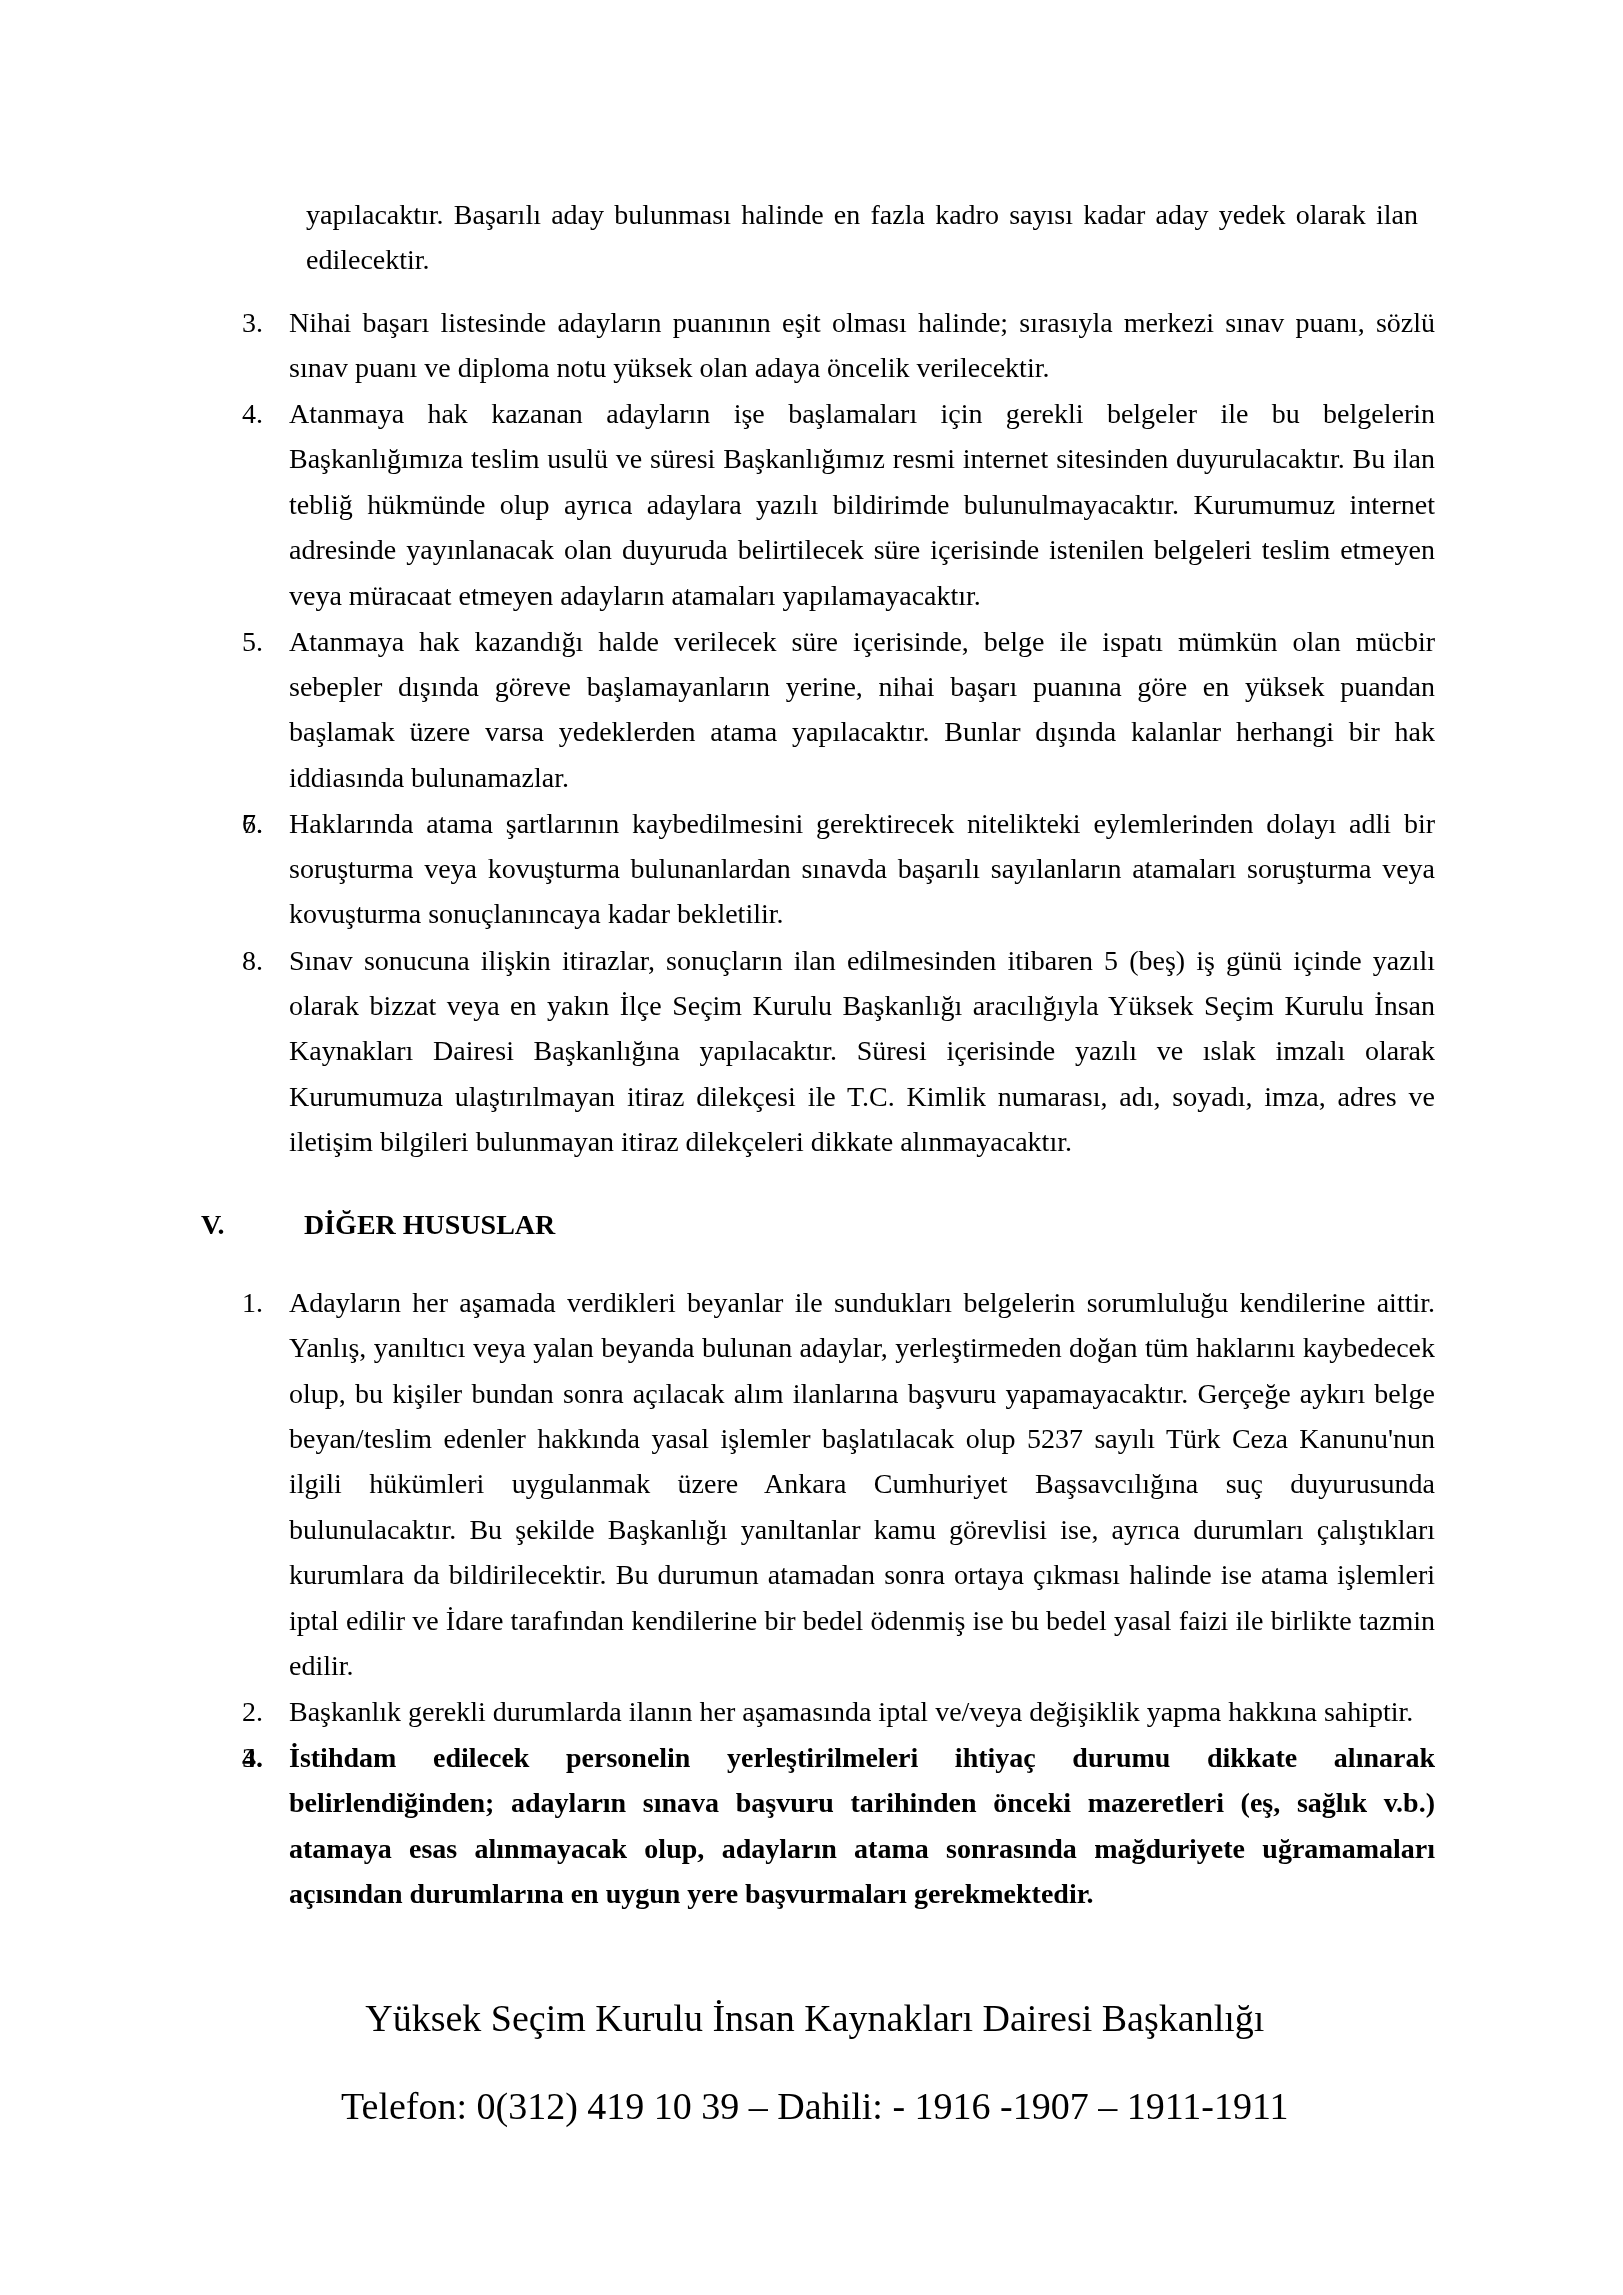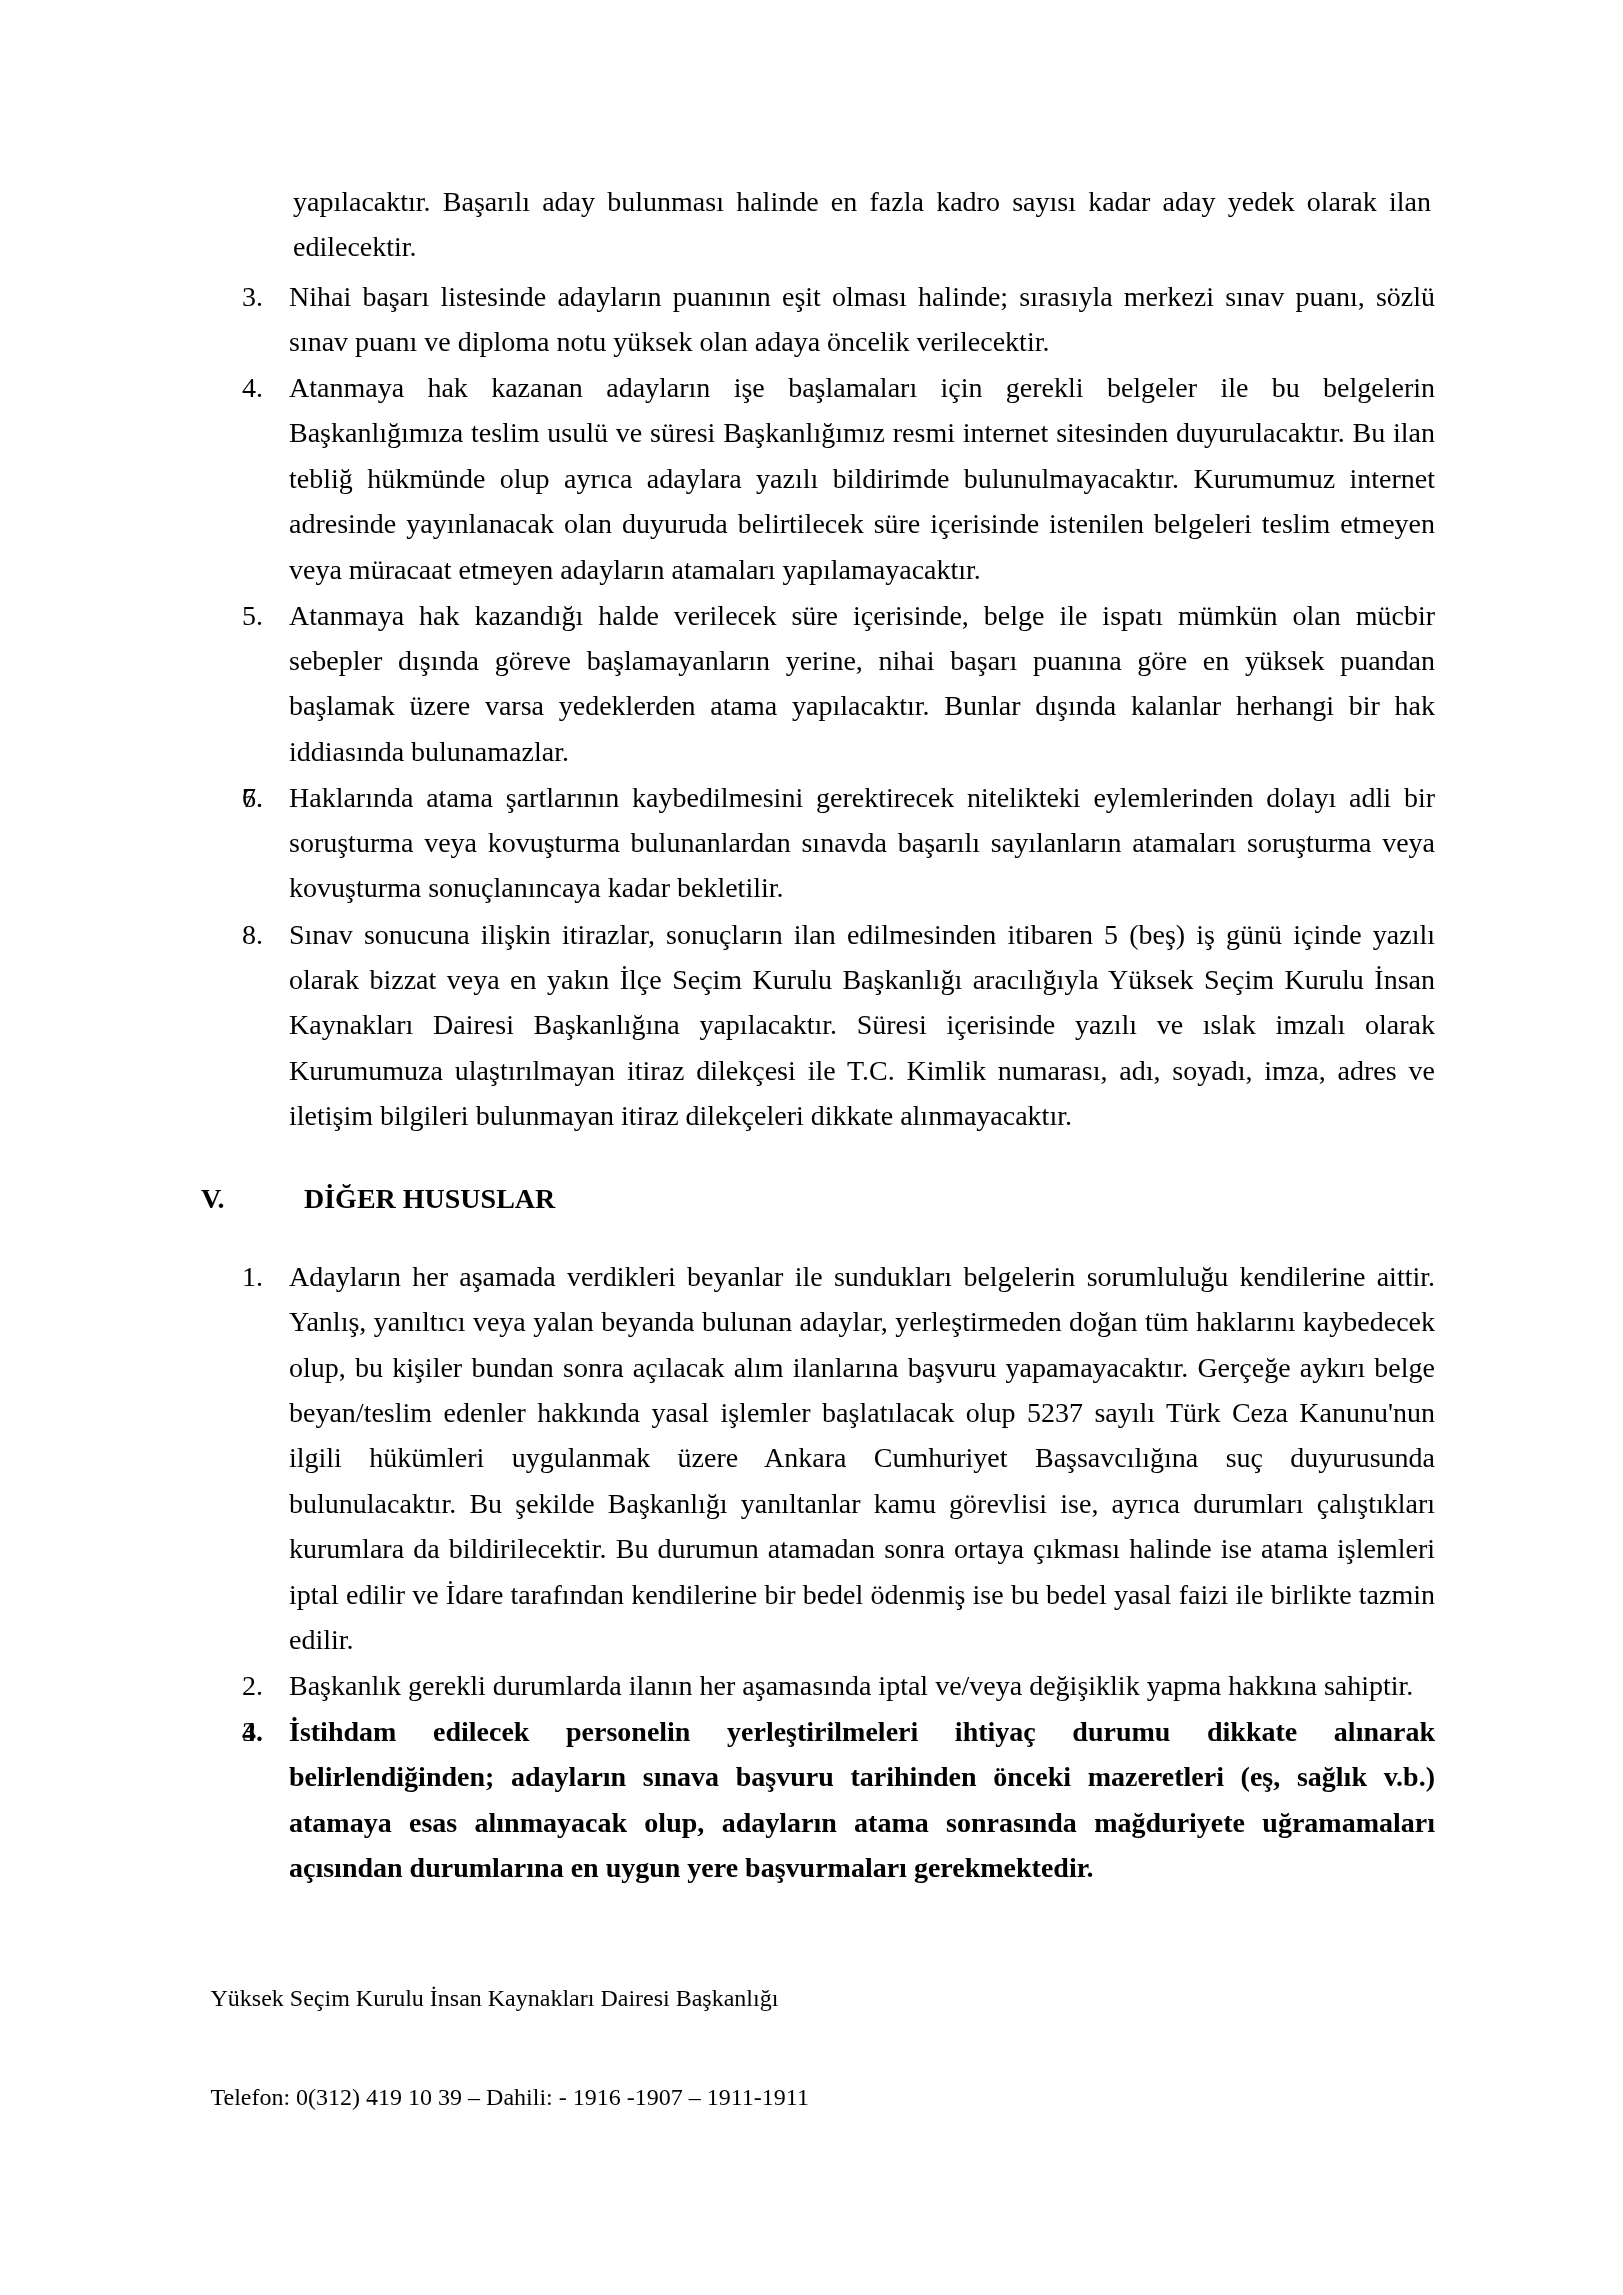--- a/index.html
+++ b/index.html
@@ -56,21 +56,21 @@
     font-weight: bold;
   }
 
   
   .cont-para {
     padding-left: 101px;
     text-align: justify;
     text-justify: inter-word;
     font-size: 28px;
     line-height: 1.62;
-    margin: 4px;
+    margin: 17px;
   }
 
   
   .section-heading {
     position: relative;
     font-weight: bold;
     font-size: 28px;
     line-height: 1.5;
     padding-left: 116px;
     margin: 0;
@@ -81,25 +81,25 @@
     top: 0;
     width: 85px;
     text-align: left;
     font-weight: bold;
   }
   .gap-before-heading { height: 39px; }
   .gap-after-heading  { height: 34px; }
 
   
   .contact-line {
-    font-size: 24px;
+    font-size: 38px;
     line-height: 1.5;
-    margin: 16px;
+    margin: 0;
     padding-left: 6.5px;
-    text-align: left;
+    text-align: center;
   }
   .contact-gap { height: 31px; }
 </style>
 </head>
 <body>
 
 <div class="page">
   <div class="content">
 
     <p class="cont-para">yapılacaktır. Başarılı aday bulunması halinde en fazla kadro sayısı kadar aday yedek olarak ilan edilecektir.</p>

